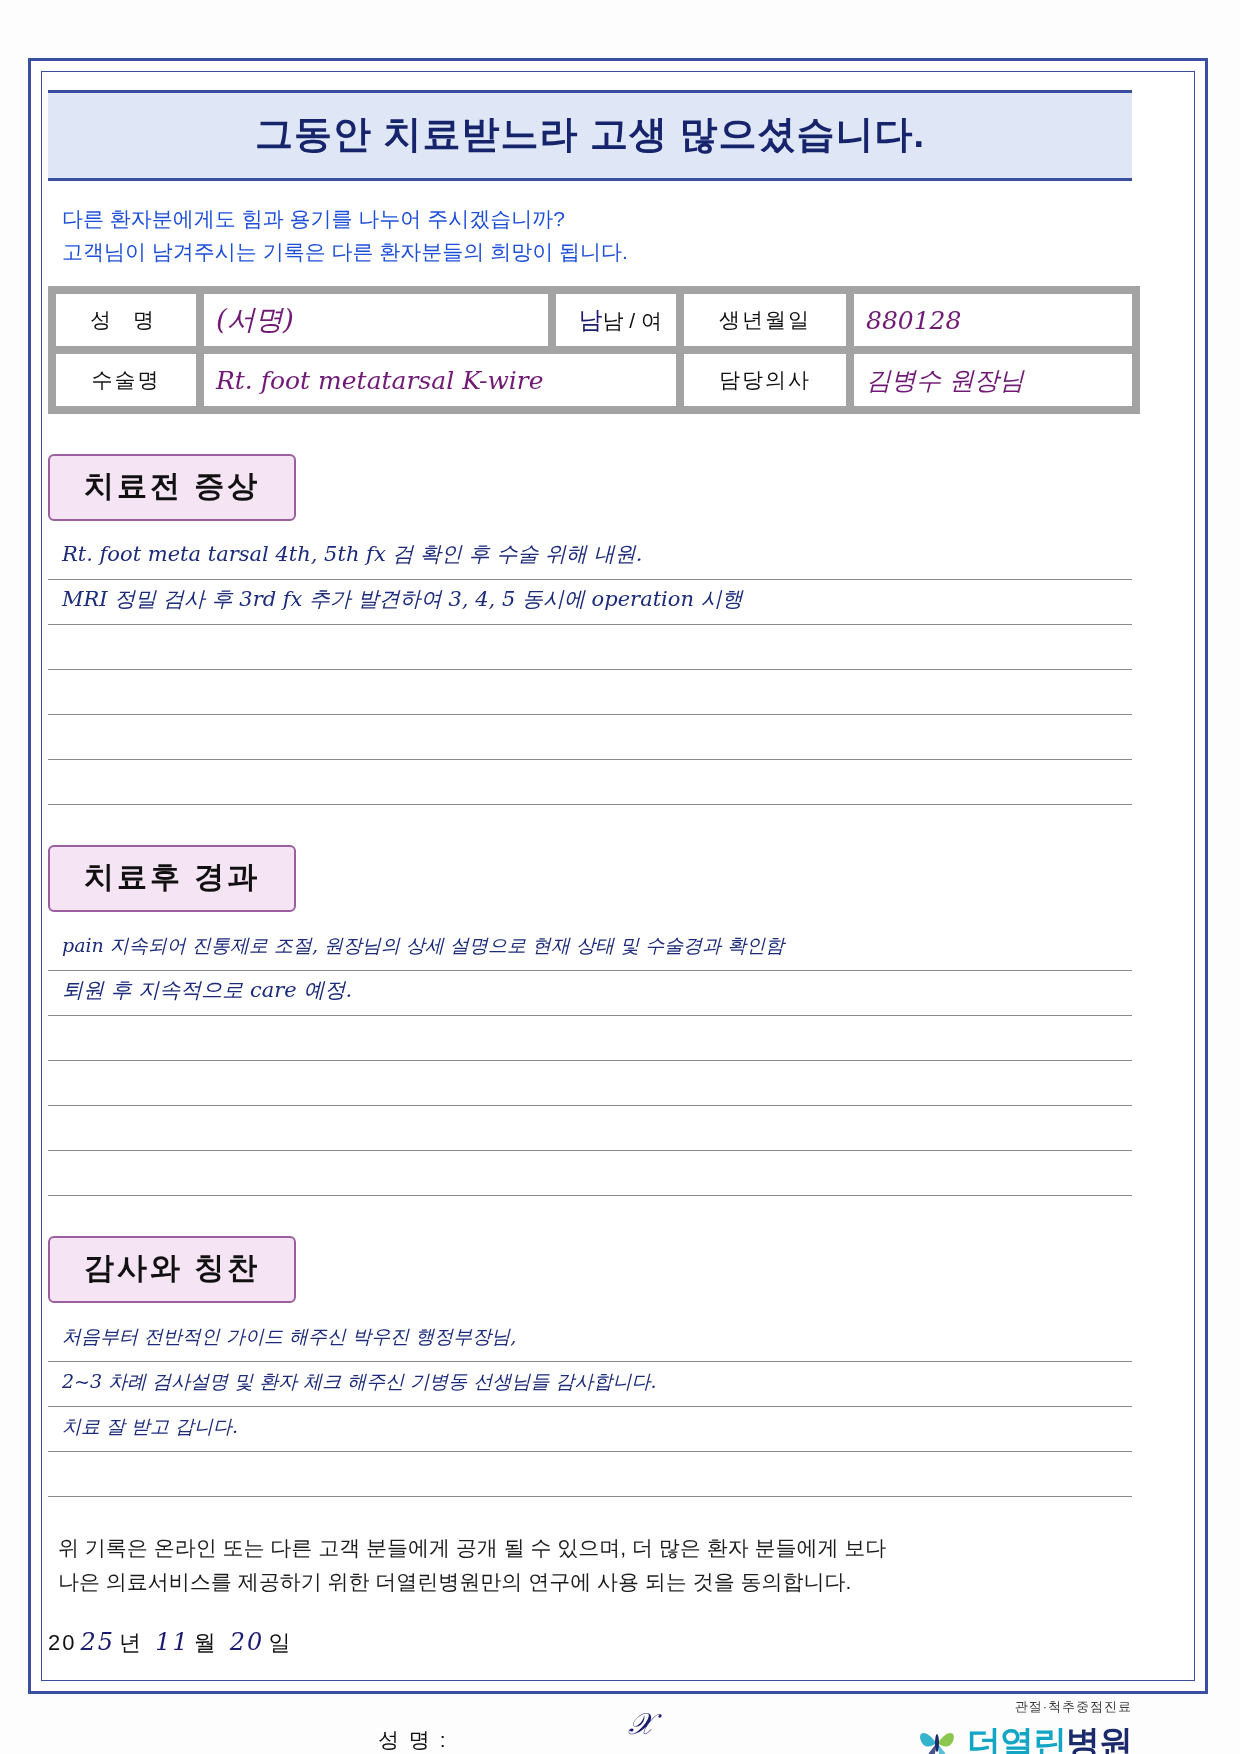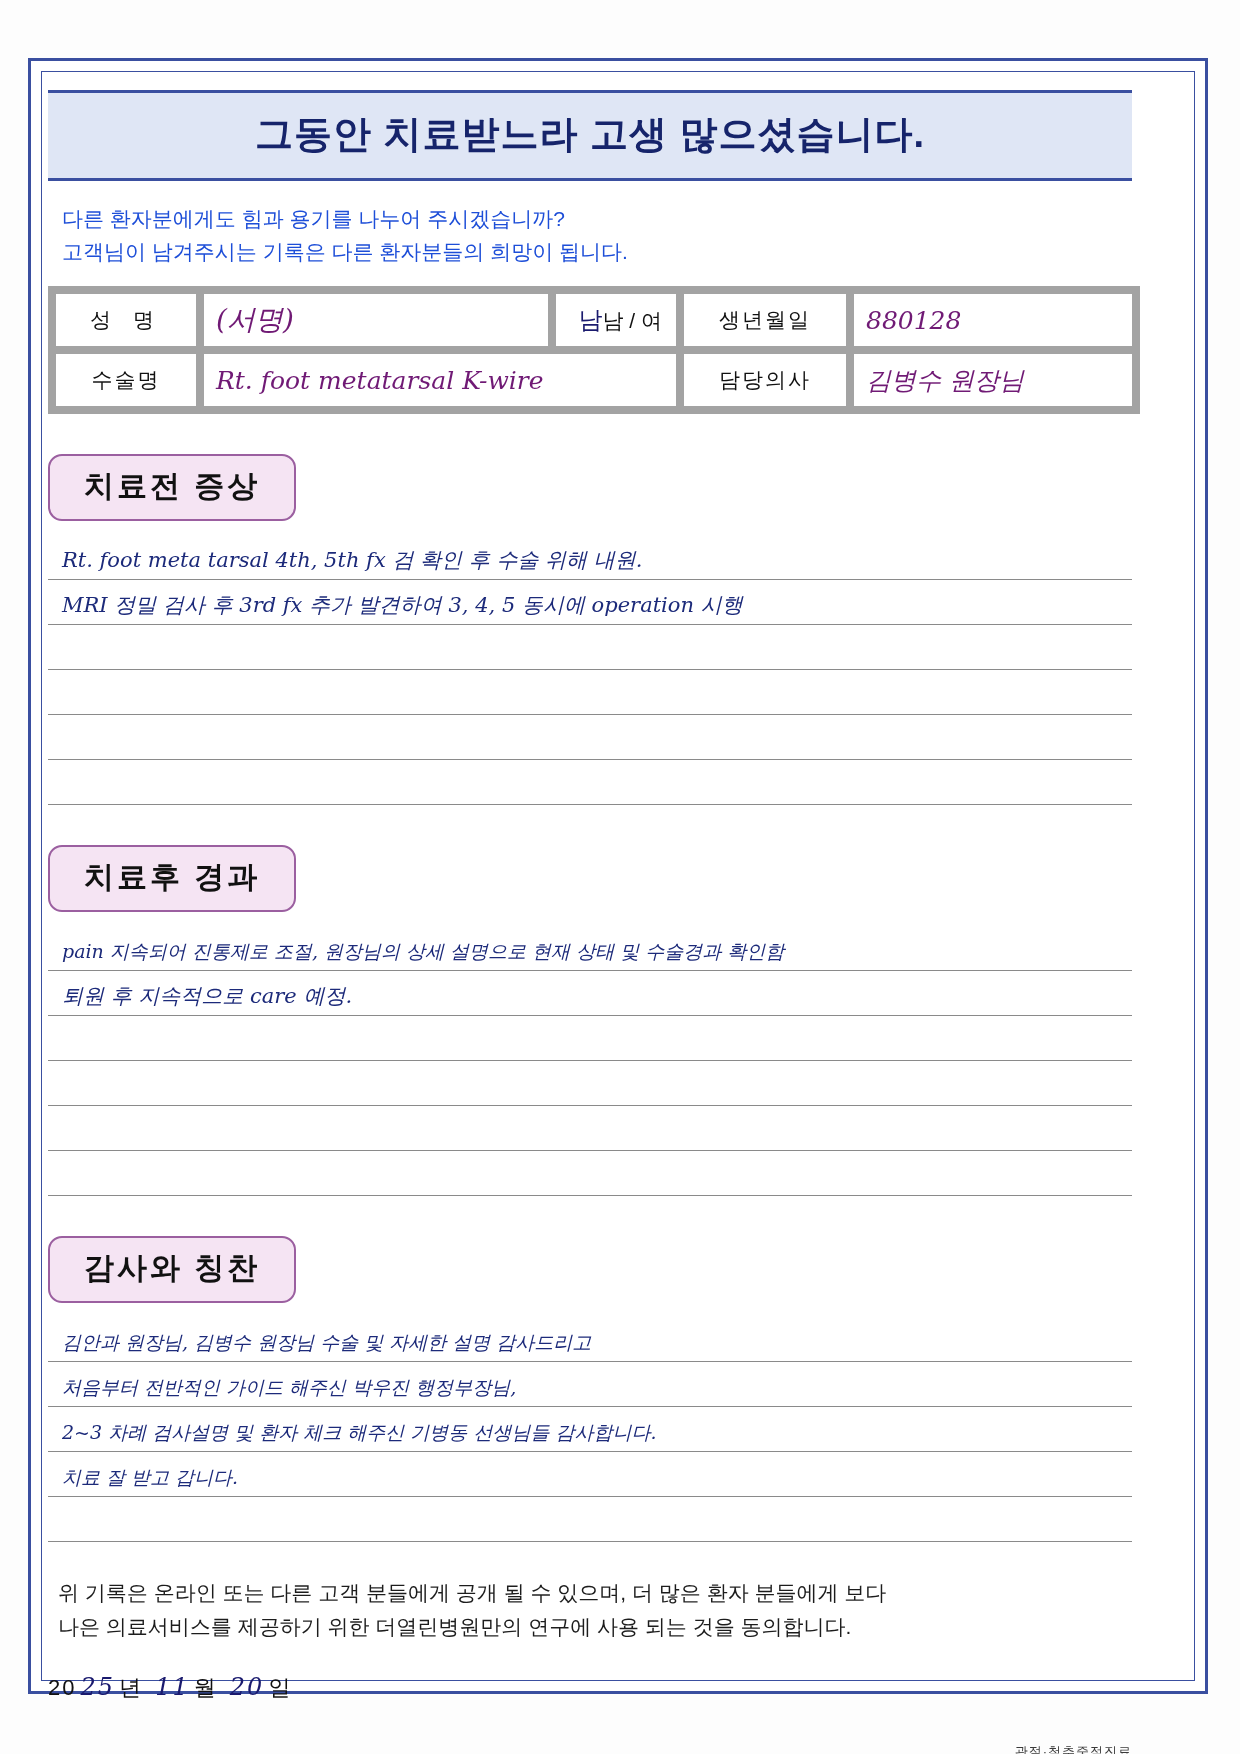--- a/index.html
+++ b/index.html
@@ -112,21 +112,21 @@
     color: #1a1a6e;
     font-size: 24px;
   }
 
   
   .section-head {
     display: inline-block;
     margin-top: 40px;
     background: #f5e4f3;
     border: 2px solid #9b5fa0;
-    border-radius: 14px;
+    border-radius: 6px;
     padding: 10px 34px 12px 34px;
   }
   .section-head .sh-text {
     font-size: 30px;
     font-weight: bold;
     color: #111;
     letter-spacing: 3px;
   }
 
   
@@ -134,21 +134,21 @@
     margin-top: 14px;
   }
   .line {
     position: relative;
     height: 44px;
     border-bottom: 1px solid #8a8a8a;
   }
   .line .writing {
     position: absolute;
     left: 14px;
-    bottom: 5px;
+    bottom: 11px;
     font-family: "DejaVu Serif", serif;
     font-style: italic;
     font-size: 21px;
     color: #1c2a7a;
     white-space: nowrap;
     margin-top: 24px;
   }
   .line .writing.small { font-size: 19px; }
 
   
@@ -344,23 +344,20 @@
           <span class="writing"></span>
         </div>
     </div>
 
     
     <div class="section-head">
       <span class="sh-text">감사와 칭찬</span>
     </div>
     <div class="lines">
       <div class="line">
-          <span class="writing small">김안과 원장님, 김병수 원장님 수술 및 자세한 설명 감사드리고</span>
-        </div>
-      <div class="line">
           <span class="writing small">처음부터 전반적인 가이드 해주신 박우진 행정부장님,</span>
         </div>
       <div class="line">
           <span class="writing small">2~3 차례 검사설명 및 환자 체크 해주신 기병동 선생님들 감사합니다.</span>
         </div>
       <div class="line">
           <span class="writing small">치료 잘 받고 갑니다.</span>
         </div>
       <div class="line">
           <span class="writing small"></span>

